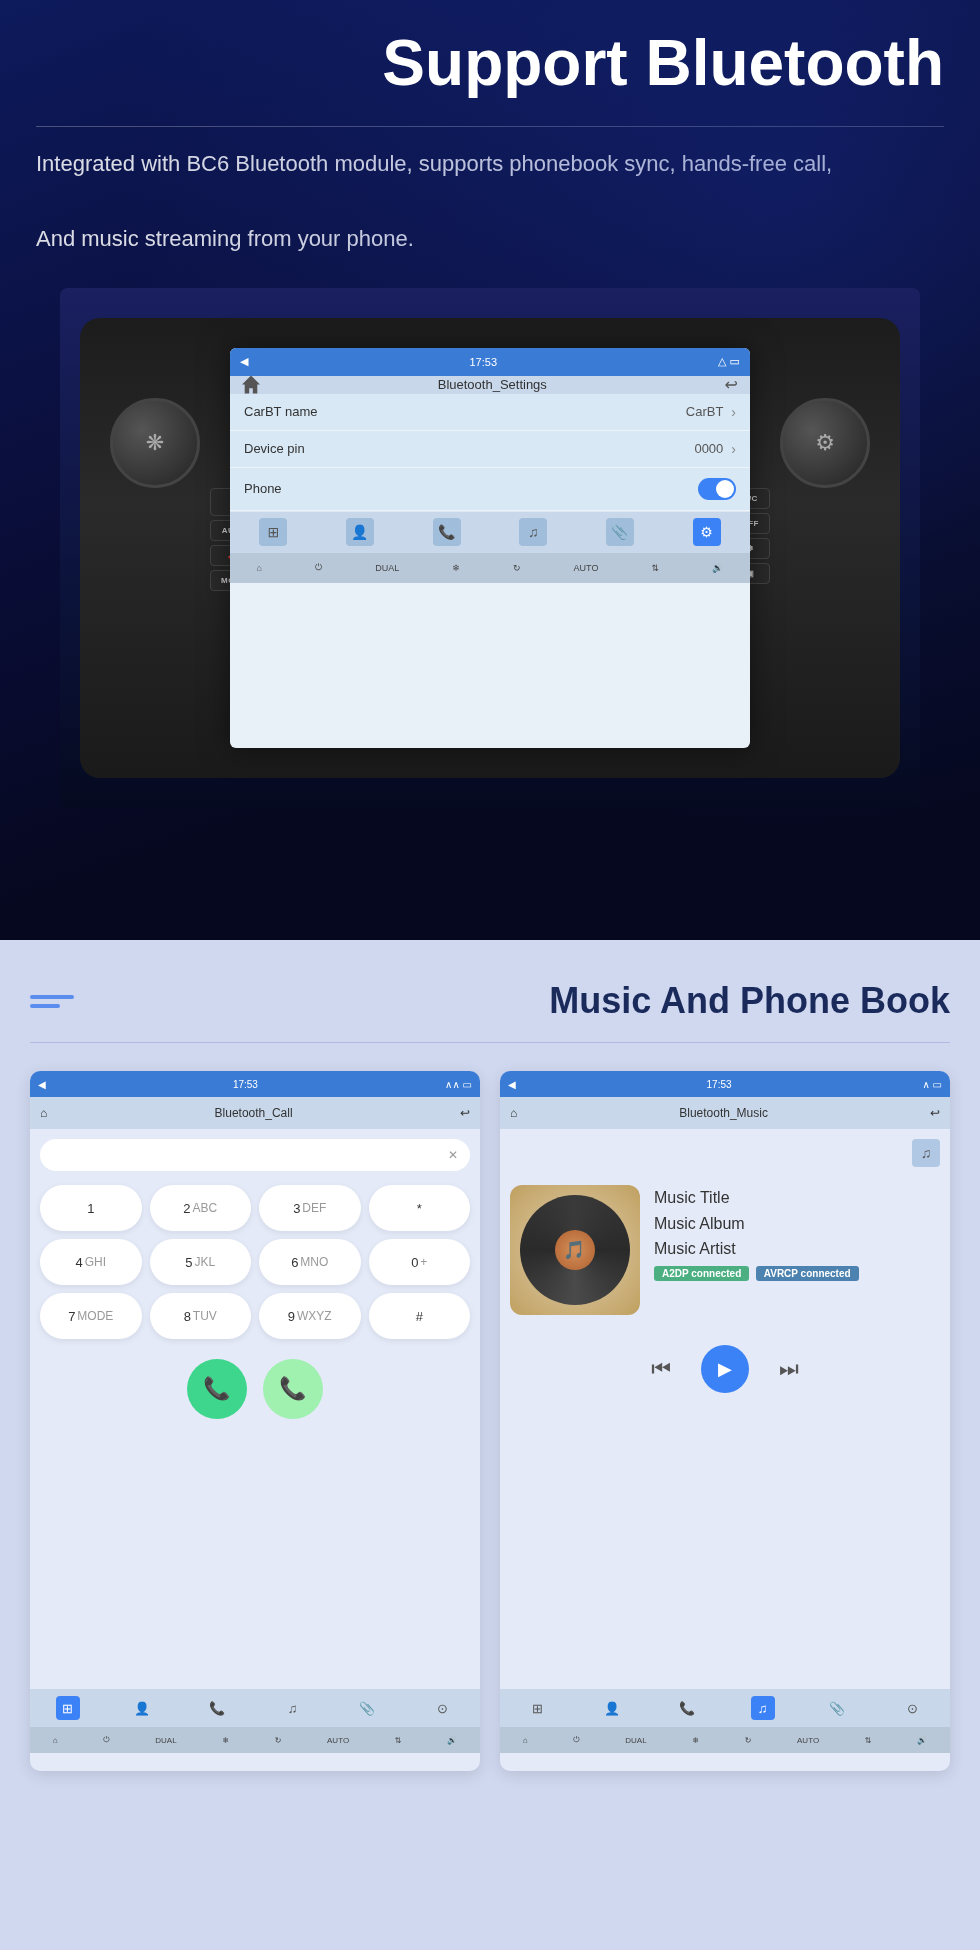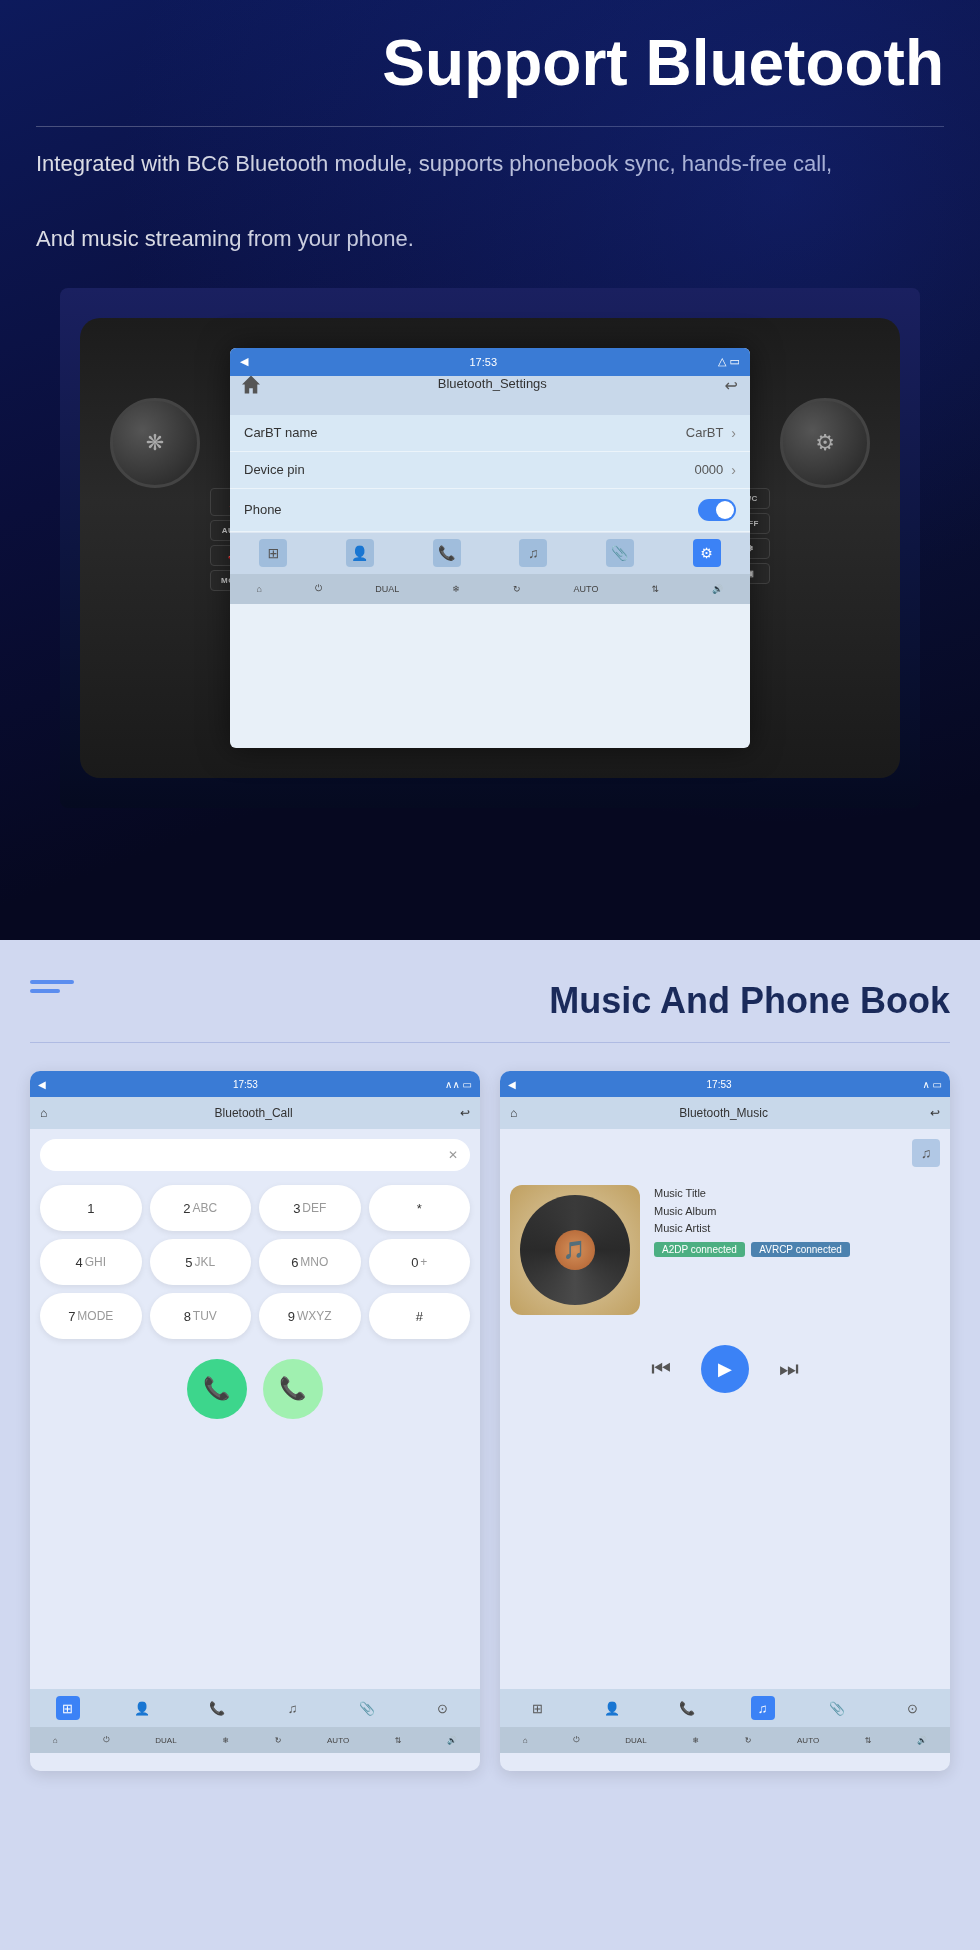--- a/index.html
+++ b/index.html
@@ -145,23 +145,23 @@
       height: 28px;
       display: flex;
       align-items: center;
       justify-content: space-between;
       padding: 0 10px;
       color: white;
       font-size: 11px;
     }
     .screen-title-bar {
       background: #c8d8ea;
-      height: 39px;
-      display: flex;
-      align-items: flex-start;
+      height: 18px;
+      display: flex;
+      align-items: center;
       justify-content: space-between;
       padding: 0 12px;
       font-size: 13px;
       color: #333;
       font-weight: 500;
     }
     .screen-home-icon {
       width: 18px; height: 18px;
       background: #555;
       clip-path: polygon(50% 0%, 0% 50%, 15% 50%, 15% 100%, 40% 100%, 40% 70%, 60% 70%, 60% 100%, 85% 100%, 85% 50%, 100% 50%);
@@ -278,20 +278,21 @@
 
     
     .bottom-section {
       background: #d0d8f0;
       margin: 0;
       padding: 40px 30px;
       min-height: 1010px;
     }
     .bottom-header {
       display: flex;
+      align-items: center;
       justify-content: space-between;
       margin-bottom: 20px;
     }
     .bottom-menu-icon {
       display: flex; flex-direction: column; gap: 5px;
     }
     .bottom-menu-line {
       height: 4px; border-radius: 2px; background: #5b8def;
     }
     .bottom-menu-line:first-child { width: 44px; }
@@ -421,32 +422,33 @@
     .vinyl-center {
       width: 40px; height: 40px;
       border-radius: 50%;
       background: radial-gradient(#d4a060, #c08040);
       overflow: hidden;
     }
     .music-info {
       flex: 1;
     }
     .music-info div {
-      font-size: 11px;
+      font-size: 16px;
       color: #333;
       line-height: 1.6;
     }
     .badge {
       display: inline-block;
       padding: 2px 8px;
       border-radius: 3px;
       font-size: 10px;
       color: white;
       margin-top: 4px;
       margin-right: 2px;
+      font-weight: bold;
     }
     .badge.green2 { background: #4caf82; }
     .badge.blue2 { background: #4c82af; }
 
     .music-controls {
       display: flex;
       justify-content: center;
       gap: 30px;
       margin-top: 20px;
       align-items: center;

